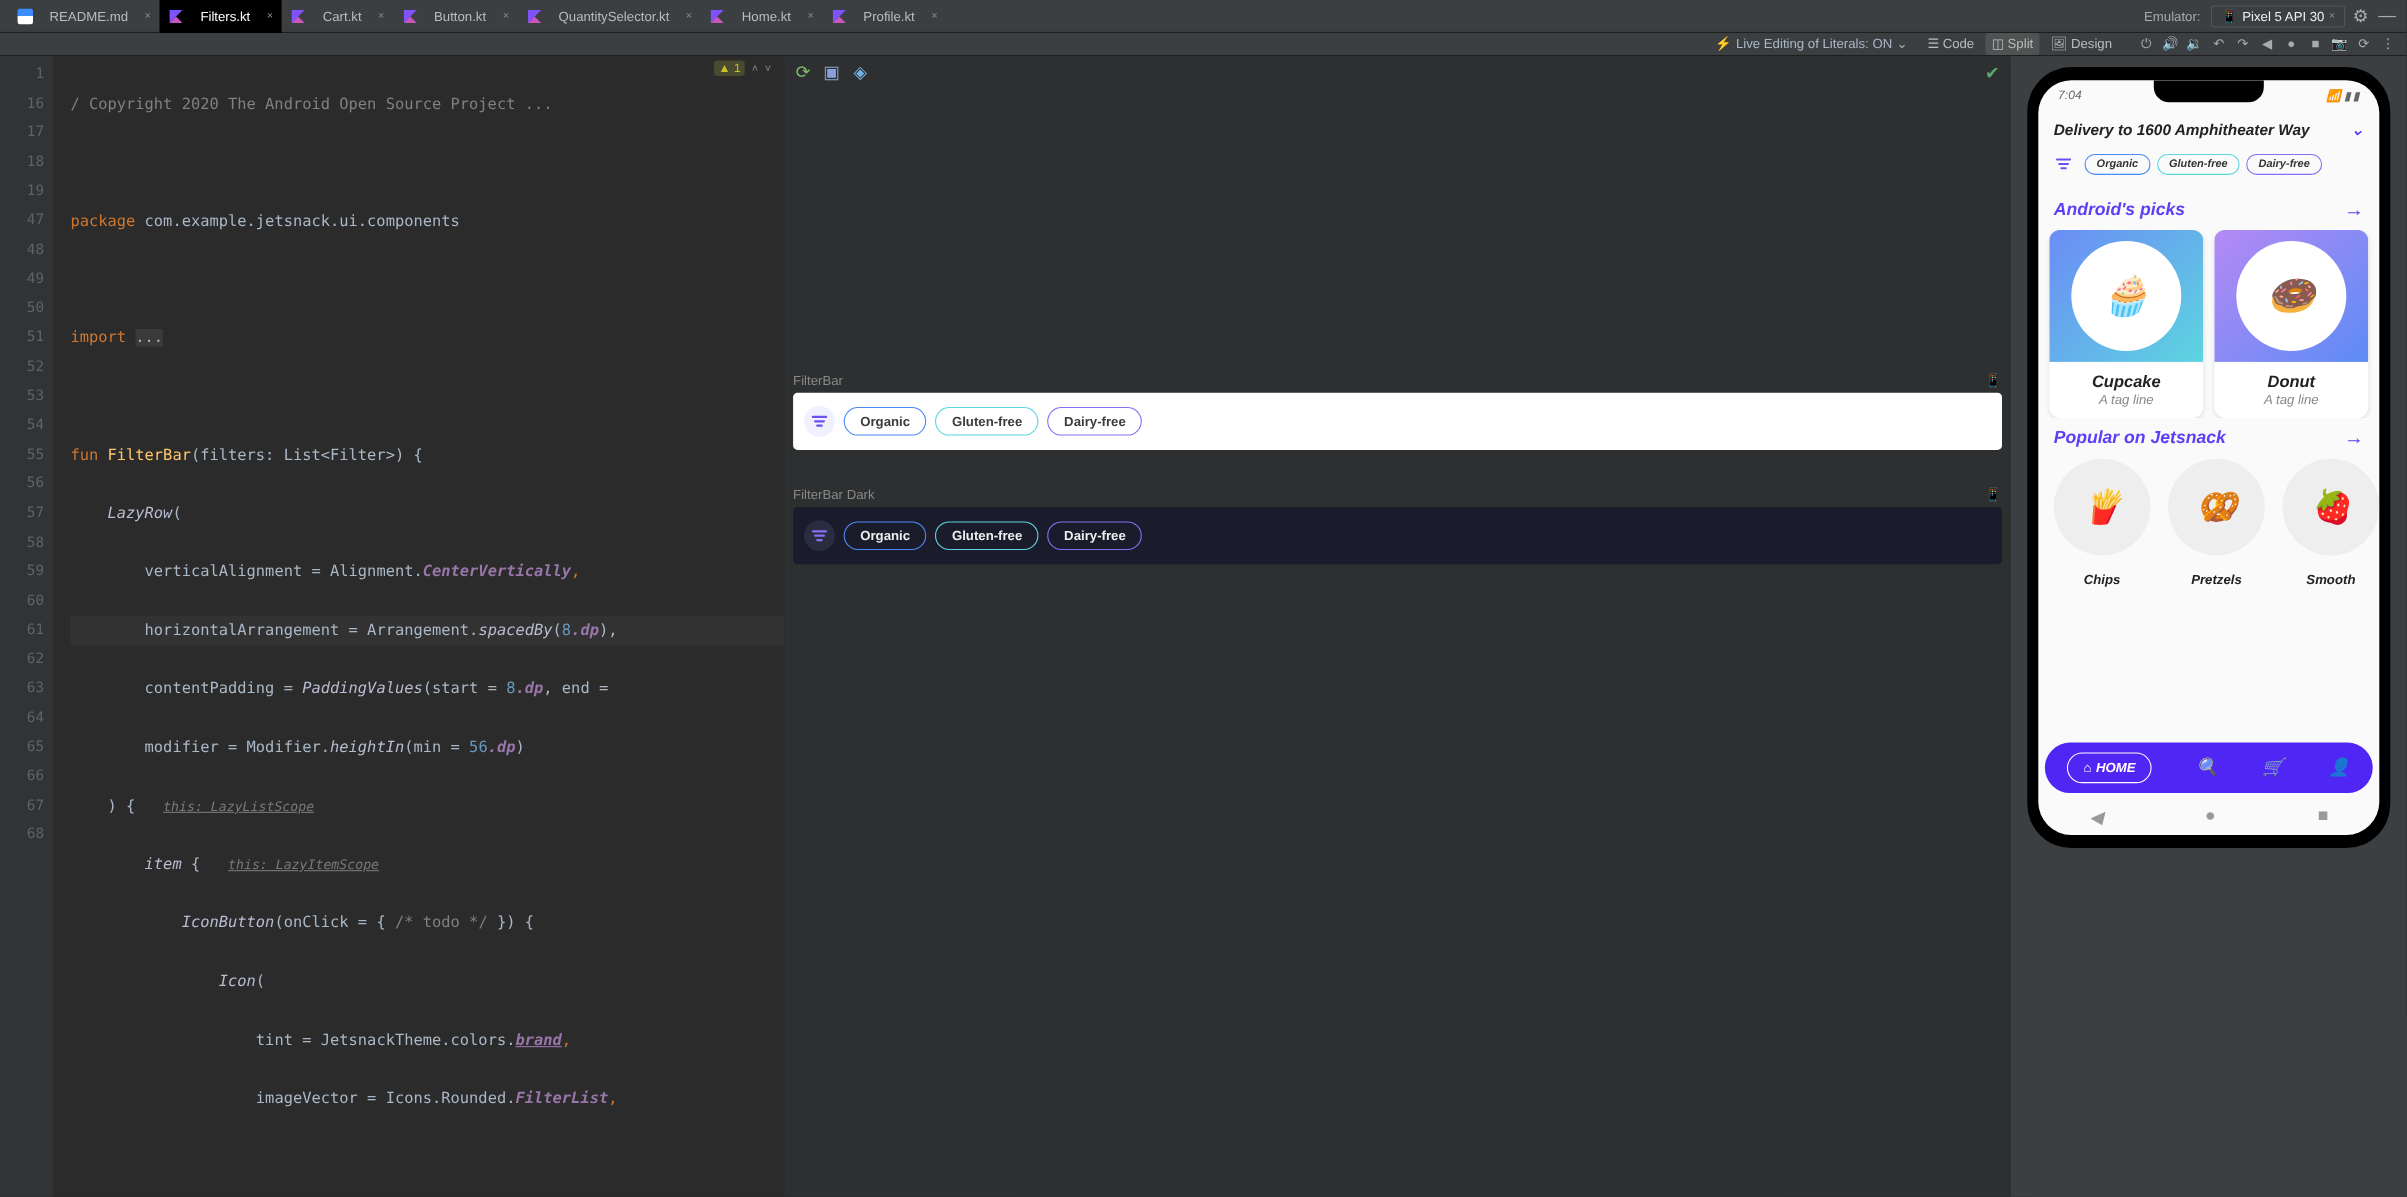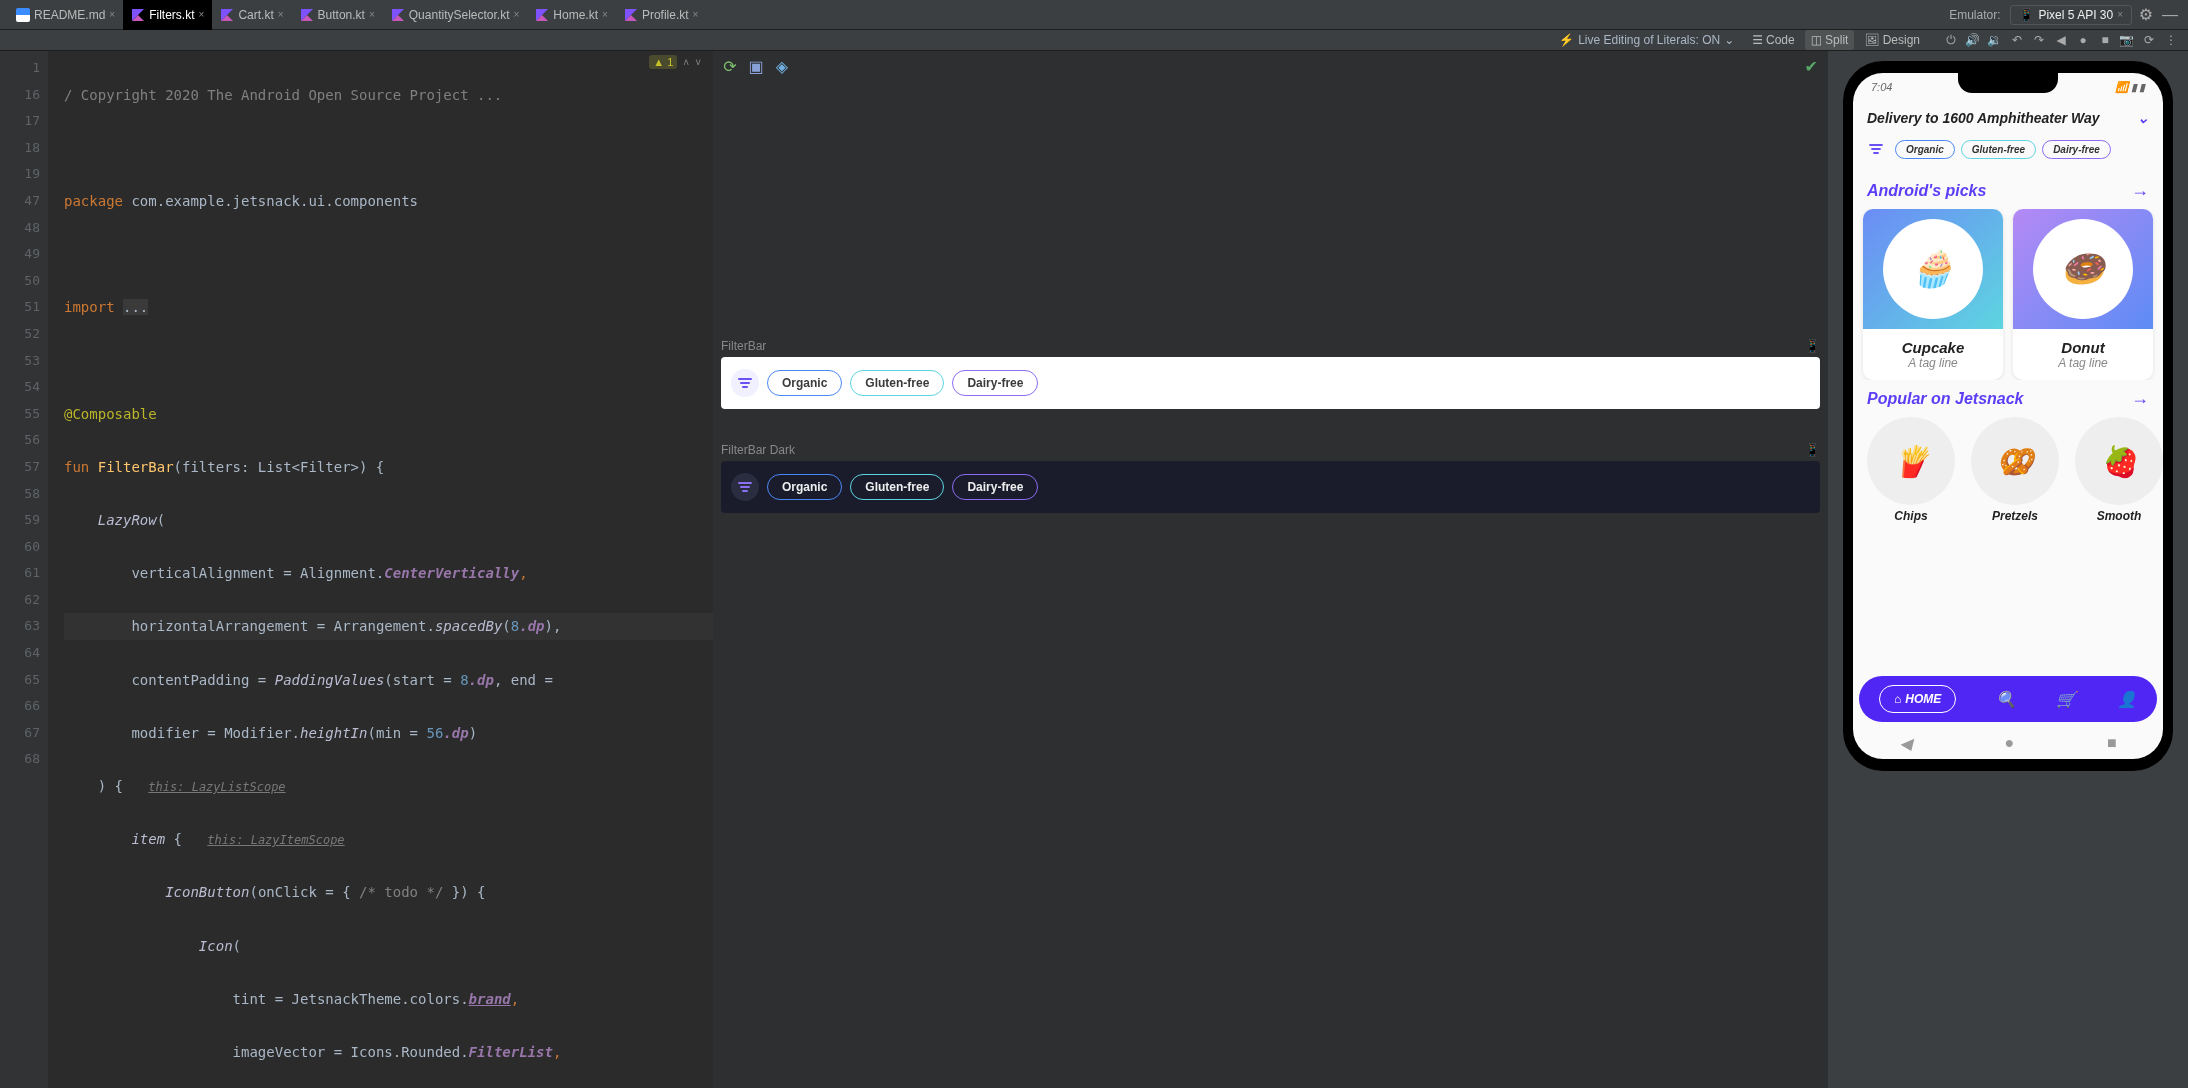--- a/index.html
+++ b/index.html
@@ -2,21 +2,21 @@
 <html><head>
 <meta charset="utf-8">
 <style>
 * { margin: 0; padding: 0; box-sizing: border-box; }
 body { font-family: 'Segoe UI', Arial, sans-serif; background: #2b2b2b; color: #a9b7c6; overflow: hidden; height: 100vh; display: flex; flex-direction: column; }
 
 
 .tab-bar { height: 30px; background: #3c3f41; display: flex; align-items: center; padding: 0 8px; border-bottom: 1px solid #1e1e1e; justify-content: space-between; }
 .tab-bar-left { display: flex; align-items: center; }
 .tab-bar-right { display: flex; align-items: center; gap: 4px; }
-.tab { display: flex; align-items: center; padding: 0 8px; height: 30px; font-size: 12px; color: #bbb; cursor: pointer; gap: 4px; }
+.tab { display: flex; align-items: center; padding: 0 8px; height: 30px; font-size: 12px; color: #bbb; cursor: pointer; gap: 15px; }
 .tab.active { background: #000000; color: #fff; }
 .tab-close { color: #888; font-size: 10px; cursor: pointer; }
 .file-icon { width: 14px; height: 14px; display: inline-flex; align-items: center; justify-content: center; }
 .file-icon.md { background: linear-gradient(#3b8cff 50%, #fff 50%); border-radius: 2px; font-size: 7px; }
 .file-icon.kt { display: inline-flex; align-items: center; justify-content: center; }
 .emu-label { color: #aaa; font-size: 12px; margin-right: 6px; }
 .emu-selector { background: #3c3f41; border: 1px solid #555; padding: 2px 8px; font-size: 12px; color: #eee; border-radius: 3px; display: flex; align-items: center; gap: 4px;}
 .toolbar-icon { color: #aaa; width: 20px; height: 20px; display: flex; align-items: center; justify-content: center; cursor: pointer; }
 
 
@@ -86,21 +86,21 @@
 .card-img { height: 120px; display: flex; align-items: center; justify-content: center; }
 .card-img.cupcake { background: linear-gradient(135deg, #6b8cf5, #5dd5e0); }
 .card-img.donut { background: linear-gradient(135deg, #b589f5, #5d8cf5); }
 .circle-img { width: 100px; height: 100px; border-radius: 50%; background: #fff; display: flex; align-items: center; justify-content: center; font-size: 36px; }
 .card-txt { padding: 10px; text-align: center; }
 .card-title { font-weight: 700; font-size: 15px; color: #222; }
 .card-sub { font-size: 12px; color: #888; }
 .popular-row { display: flex; gap: 16px; padding: 0 14px; }
 .pop-item { display: flex; flex-direction: column; align-items: center; gap: 4px; }
 .pop-img { width: 88px; height: 88px; border-radius: 44px; background: #eee; display: flex; align-items: center; justify-content: center; font-size: 30px; }
-.pop-label { font-size: 12px; font-weight: 600; color: #222; }
+.pop-label { font-size: 12px; font-weight: 600; color: #222; margin-top: 11px; }
 .bottom-nav { background: #5026f5; margin: 10px 6px 6px; border-radius: 26px; height: 46px; display: flex; align-items: center; justify-content: space-around; }
 .bottom-nav .home-pill { border: 1.5px solid #fff; border-radius: 20px; padding: 6px 14px; color: #fff; font-size: 12px; font-weight: 700; display: flex; gap: 4px; align-items: center; }
 .bottom-nav .nav-ic { color: #fff; }
 .sys-nav { display: flex; justify-content: space-around; padding: 6px 0; }
 .sys-nav div { color: #999; }
 </style>
 </head>
 <body>
 
 <div class="tab-bar">
@@ -247,21 +247,20 @@
         <div>67</div>
         <div>68</div>
     </div>
     <div class="code-area">
 <div class="line"><span class="tok-comment">/ Copyright 2020 The Android Open Source Project ...</span></div>
 <div class="line"></div>
 <div class="line"><span class="tok-kw">package </span><span>com.example.jetsnack.ui.components</span></div>
 <div class="line"></div>
 <div class="line"><span class="tok-kw">import </span><span style="background:#3a3a3a">...</span></div>
 <div class="line"></div>
-<div class="line"><span class="tok-anno">@Composable</span></div>
 <div class="line"><span class="tok-kw">fun </span><span class="tok-fn">FilterBar</span><span>(filters: List&lt;Filter&gt;) {</span></div>
 <div class="line">    <span class="tok-call2">LazyRow</span><span>(</span></div>
 <div class="line">        <span>verticalAlignment = </span><span>Alignment.</span><span class="tok-italic-call">CenterVertically</span><span class="tok-kw">,</span></div>
 <div class="line hl-line">        <span>horizontalArrangement = </span><span>Arrangement.</span><span class="tok-call2">spacedBy</span><span>(</span><span class="tok-num">8</span><span class="tok-italic-call">.dp</span><span>),</span></div>
 <div class="line">        <span>contentPadding = </span><span class="tok-call2">PaddingValues</span><span>(start = </span><span class="tok-num">8</span><span class="tok-italic-call">.dp</span><span>, end = </span></div>
 <div class="line">        <span>modifier = </span><span>Modifier.</span><span class="tok-call2">heightIn</span><span>(min = </span><span class="tok-num">56</span><span class="tok-italic-call">.dp</span><span>)</span></div>
 <div class="line">    <span>) {</span>   <span class="tok-hint">this: LazyListScope</span></div>
 <div class="line">        <span class="tok-call2">item</span><span> {</span>   <span class="tok-hint">this: LazyItemScope</span></div>
 <div class="line">            <span class="tok-call2">IconButton</span><span>(onClick = { </span><span class="tok-comment">/* todo */</span><span> }) {</span></div>
 <div class="line">                <span class="tok-call2">Icon</span><span>(</span></div>

